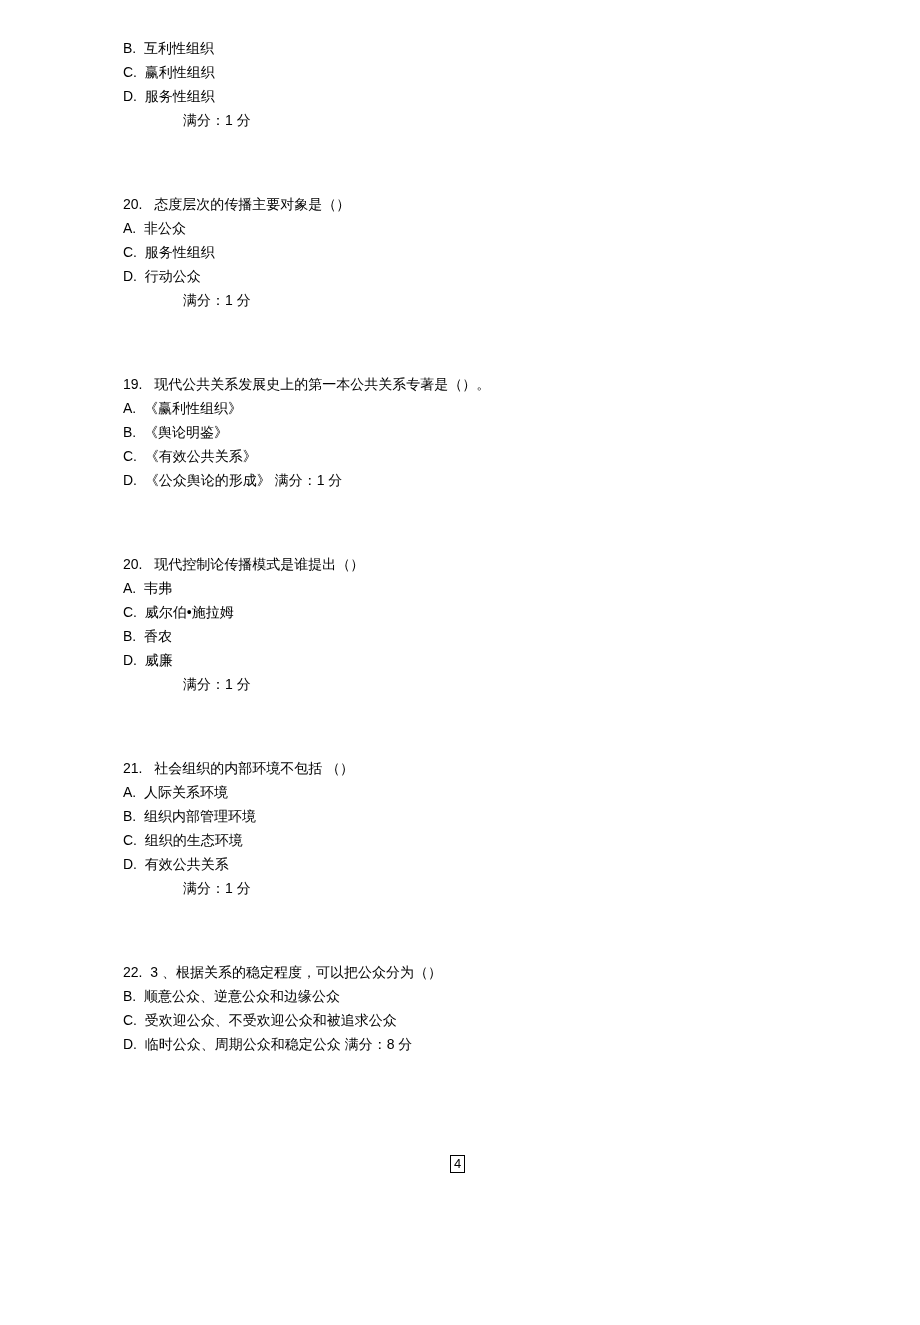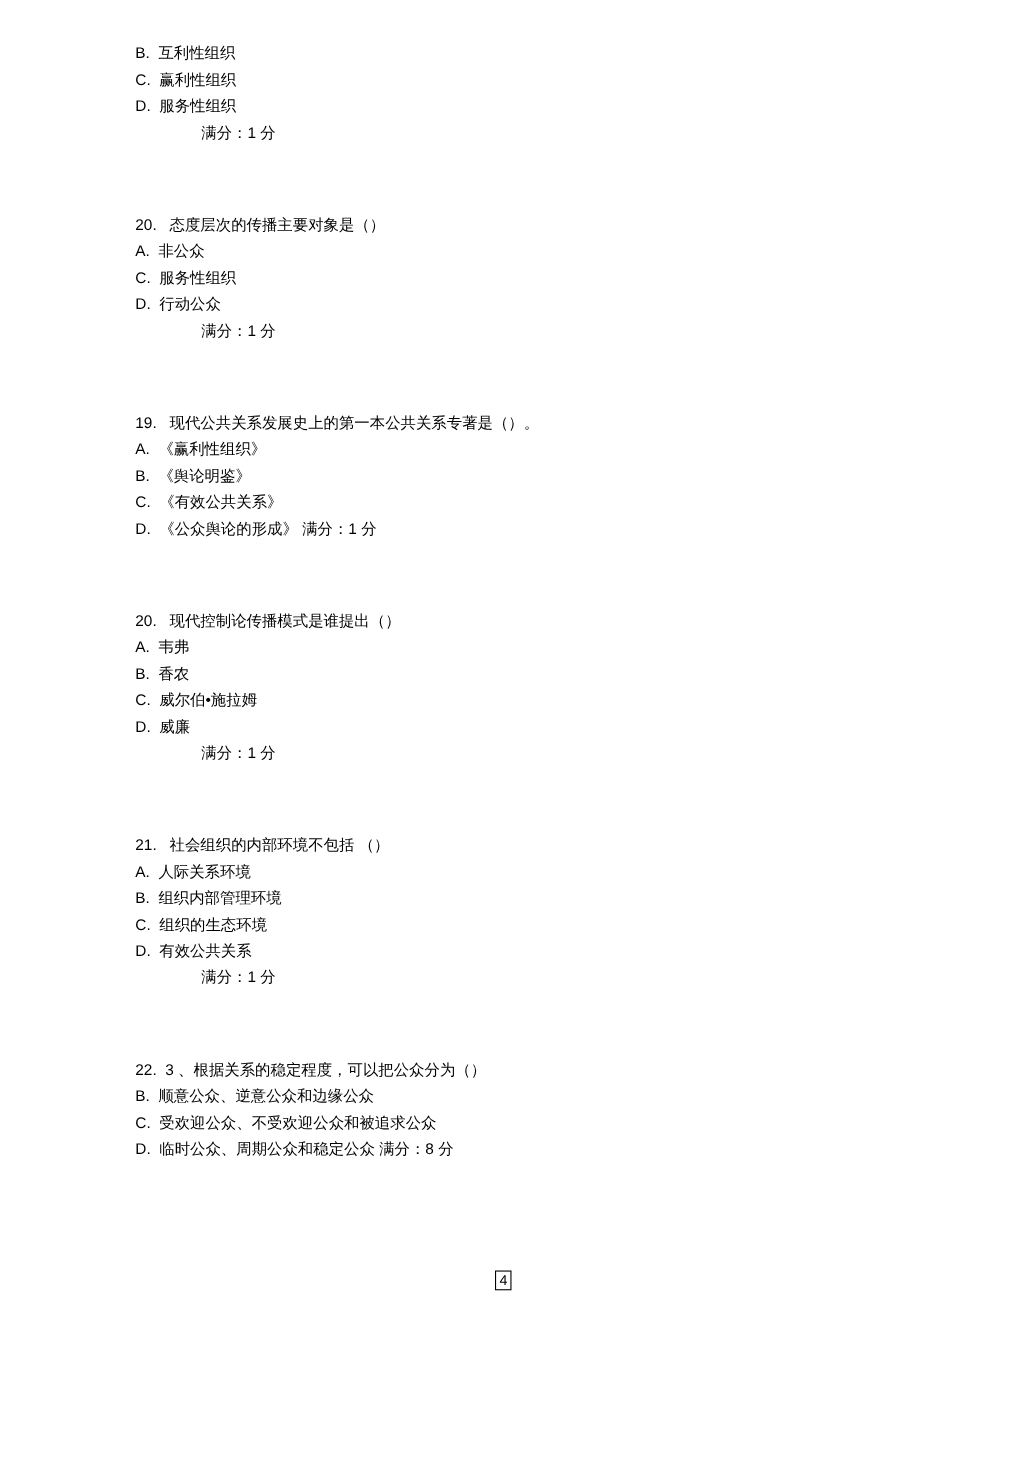--- a/index.html
+++ b/index.html
@@ -126,26 +126,26 @@
     <div class="question-block">
       <div class="question-stem">
         <span>20.</span>&nbsp;&nbsp;
         <span>现代控制论传播模式是谁提出（）</span>
       </div>
       <div class="option-line">
         <span>A.</span>&nbsp;
         <span>韦弗</span>
       </div>
       <div class="option-line">
+        <span>C.</span>&nbsp;
+        <span>威尔伯•施拉姆</span>
+      </div>
+      <div class="option-line">
         <span>B.</span>&nbsp;
         <span>香农</span>
-      </div>
-      <div class="option-line">
-        <span>C.</span>&nbsp;
-        <span>威尔伯•施拉姆</span>
       </div>
       <div class="option-line">
         <span>D.</span>&nbsp;
         <span>威廉</span>
       </div>
       <div class="score-line">
         <span>满分：1 分</span>
       </div>
     </div>
 

